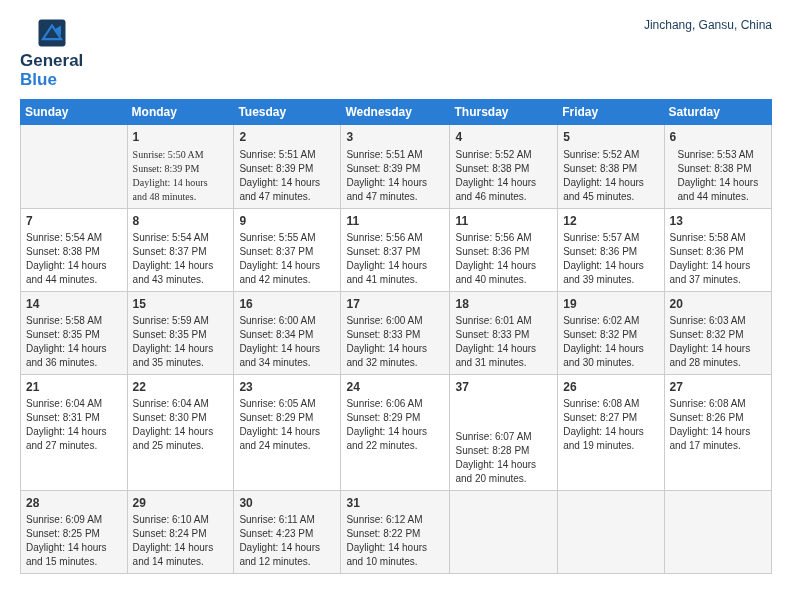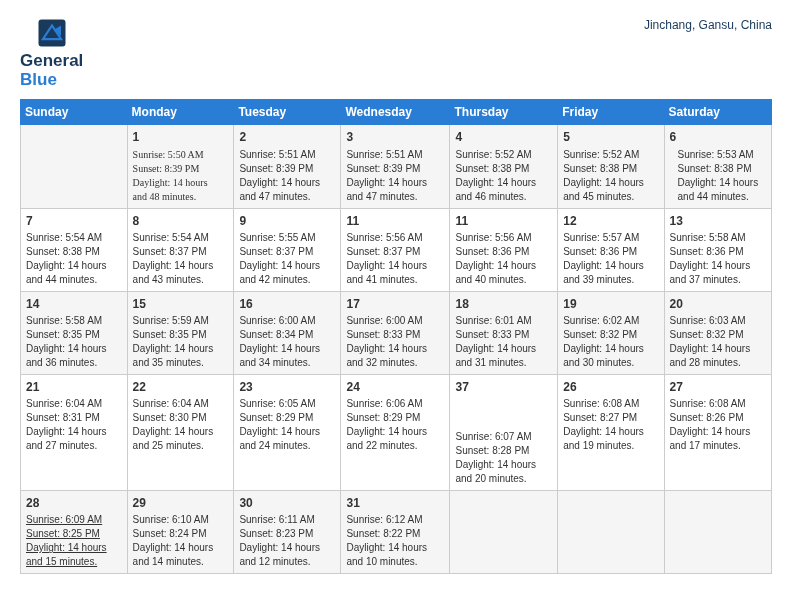--- a/index.html
+++ b/index.html
@@ -316,36 +316,36 @@
             <span class="day-num">27</span>
             <div class="day-info" style="white-space: pre-line;">Sunrise: 6:08 AM
 Sunset: 8:26 PM
 Daylight: 14 hours
 and 17 minutes.</div>
           </td>
         </tr>
         <tr>
           <td>
             <span class="day-num">28</span>
-            <div class="day-info" style="white-space: pre-line; text-decoration: underline;">Sunrise: 6:09 AM
+            <div class="day-info" style="white-space: pre-line;">Sunrise: 6:09 AM
 Sunset: 8:25 PM
 Daylight: 14 hours
 and 15 minutes.</div>
           </td>
           <td>
             <span class="day-num">29</span>
             <div class="day-info" style="white-space: pre-line;">Sunrise: 6:10 AM
 Sunset: 8:24 PM
 Daylight: 14 hours
 and 14 minutes.</div>
           </td>
           <td>
             <span class="day-num">30</span>
             <div class="day-info" style="white-space: pre-line;">Sunrise: 6:11 AM
-Sunset: 8:23 PM
+Sunset: 4:23 PM
 Daylight: 14 hours
 and 12 minutes.</div>
           </td>
           <td>
             <span class="day-num">31</span>
             <div class="day-info" style="white-space: pre-line;">Sunrise: 6:12 AM
 Sunset: 8:22 PM
 Daylight: 14 hours
 and 10 minutes.</div>
           </td>

